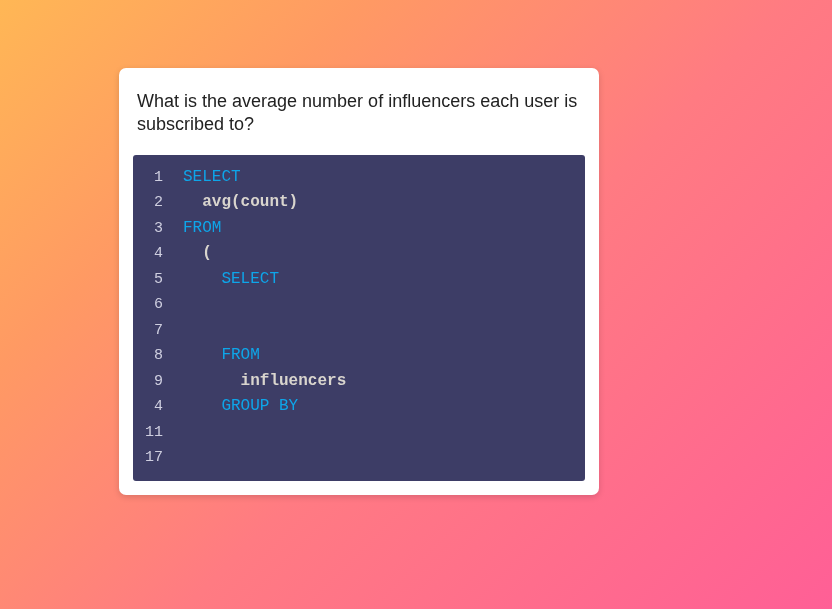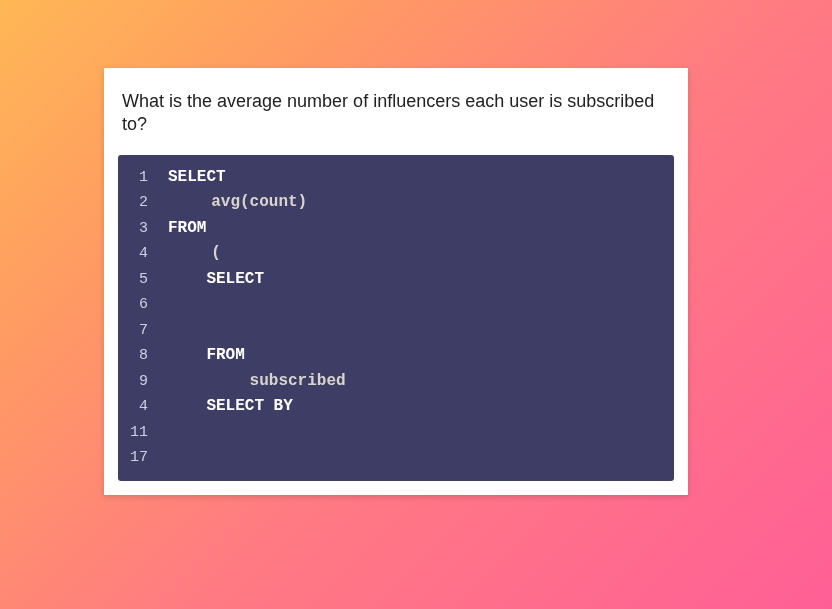--- a/index.html
+++ b/index.html
@@ -2,25 +2,25 @@
 <html><head>
 <meta charset="utf-8">
 <style>
   * { margin:0; padding:0; box-sizing:border-box; }
   html,body { width:832px; height:609px; overflow:hidden; font-family: Arial, Helvetica, sans-serif; }
   body {
     background: linear-gradient(135deg, #ffb755 0%, #ff9a63 25%, #ff7b82 55%, #ff5f96 100%);
   }
   .card {
     position:absolute;
-    left:104px;
+    left:119px;
     top:68px;
-    width:584px;
+    width:480px;
     background:#ffffff;
-    border-radius:0;
+    border-radius:7px;
     box-shadow:0 2px 6px rgba(0,0,0,0.15);
     overflow:hidden;
   }
   .question {
     padding:22px 18px 18px 18px;
     font-size:18px;
     color:#222;
     line-height:1.3;
   }
   .codeblock {
@@ -44,35 +44,35 @@
     color:#cfcfe0;
     font-size:15px;
     padding-right:6px;
     user-select:none;
     flex:0 0 36px;
   }
   .code {
     padding-left:14px;
     color:#d9d5ce;
   }
-  .kw { color:#ffffff; font-weight:bold; }
-  .txt { font-weight:600;margin-left:24px; }
+  .kw { color:#0ea5e9; font-weight:normal; }
+  .txt { font-weight:600; }
 </style>
 </head>
 <body>
 
 <div class="card">
   <div class="question">What is the average number of influencers each user is subscribed to?</div>
   <div class="codeblock" id="codeblock">
       <div class="line"><span class="lineno">1</span><span class="code"><span class="kw">SELECT</span></span></div>
       <div class="line"><span class="lineno">2</span><span class="code">  <span class="txt">avg(count)</span></span></div>
       <div class="line"><span class="lineno">3</span><span class="code"><span class="kw">FROM</span></span></div>
       <div class="line"><span class="lineno">4</span><span class="code">  <span class="txt">(</span></span></div>
       <div class="line"><span class="lineno">5</span><span class="code">    <span class="kw">SELECT</span></span></div>
       <div class="line"><span class="lineno">6</span></div>
       <div class="line"><span class="lineno">7</span></div>
       <div class="line"><span class="lineno">8</span><span class="code">    <span class="kw">FROM</span></span></div>
-      <div class="line"><span class="lineno">9</span><span class="code">      <span class="txt">subscribed</span></span></div>
-      <div class="line"><span class="lineno">4</span><span class="code">    <span class="kw">SELECT BY</span></span></div>
+      <div class="line"><span class="lineno">9</span><span class="code">      <span class="txt">influencers</span></span></div>
+      <div class="line"><span class="lineno">4</span><span class="code">    <span class="kw">GROUP BY</span></span></div>
       <div class="line"><span class="lineno">11</span></div>
       <div class="line"><span class="lineno">17</span></div>
     </div>
 </div>
 
 </body></html>

